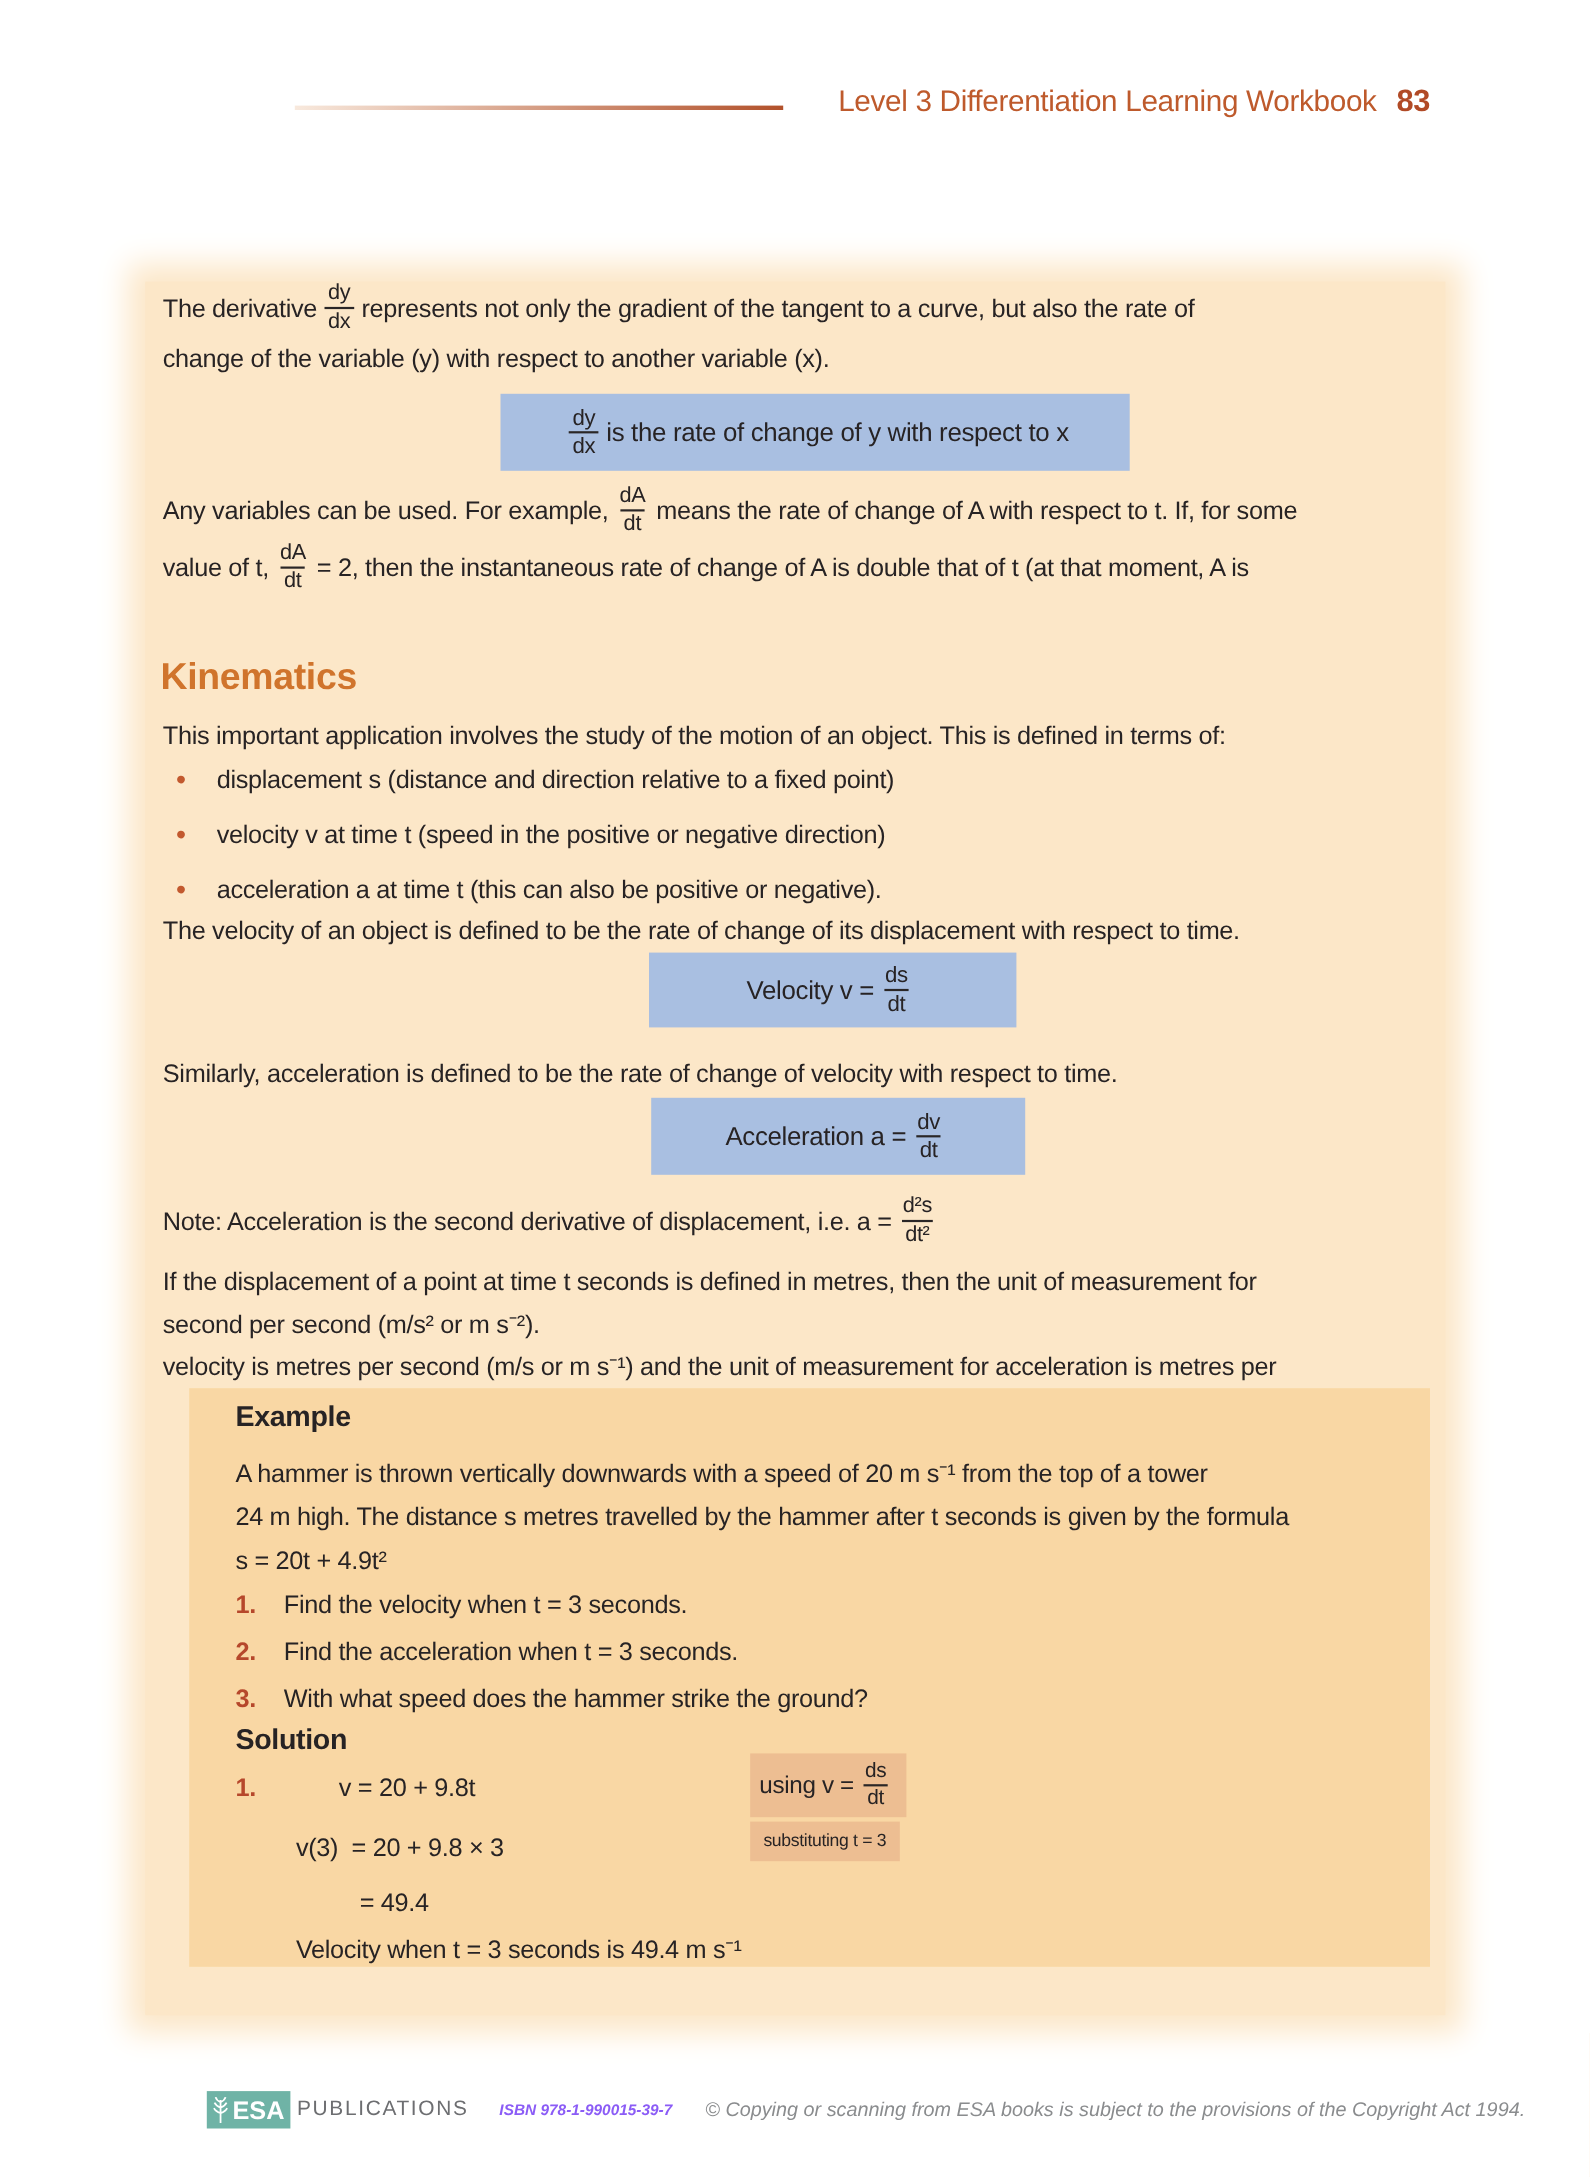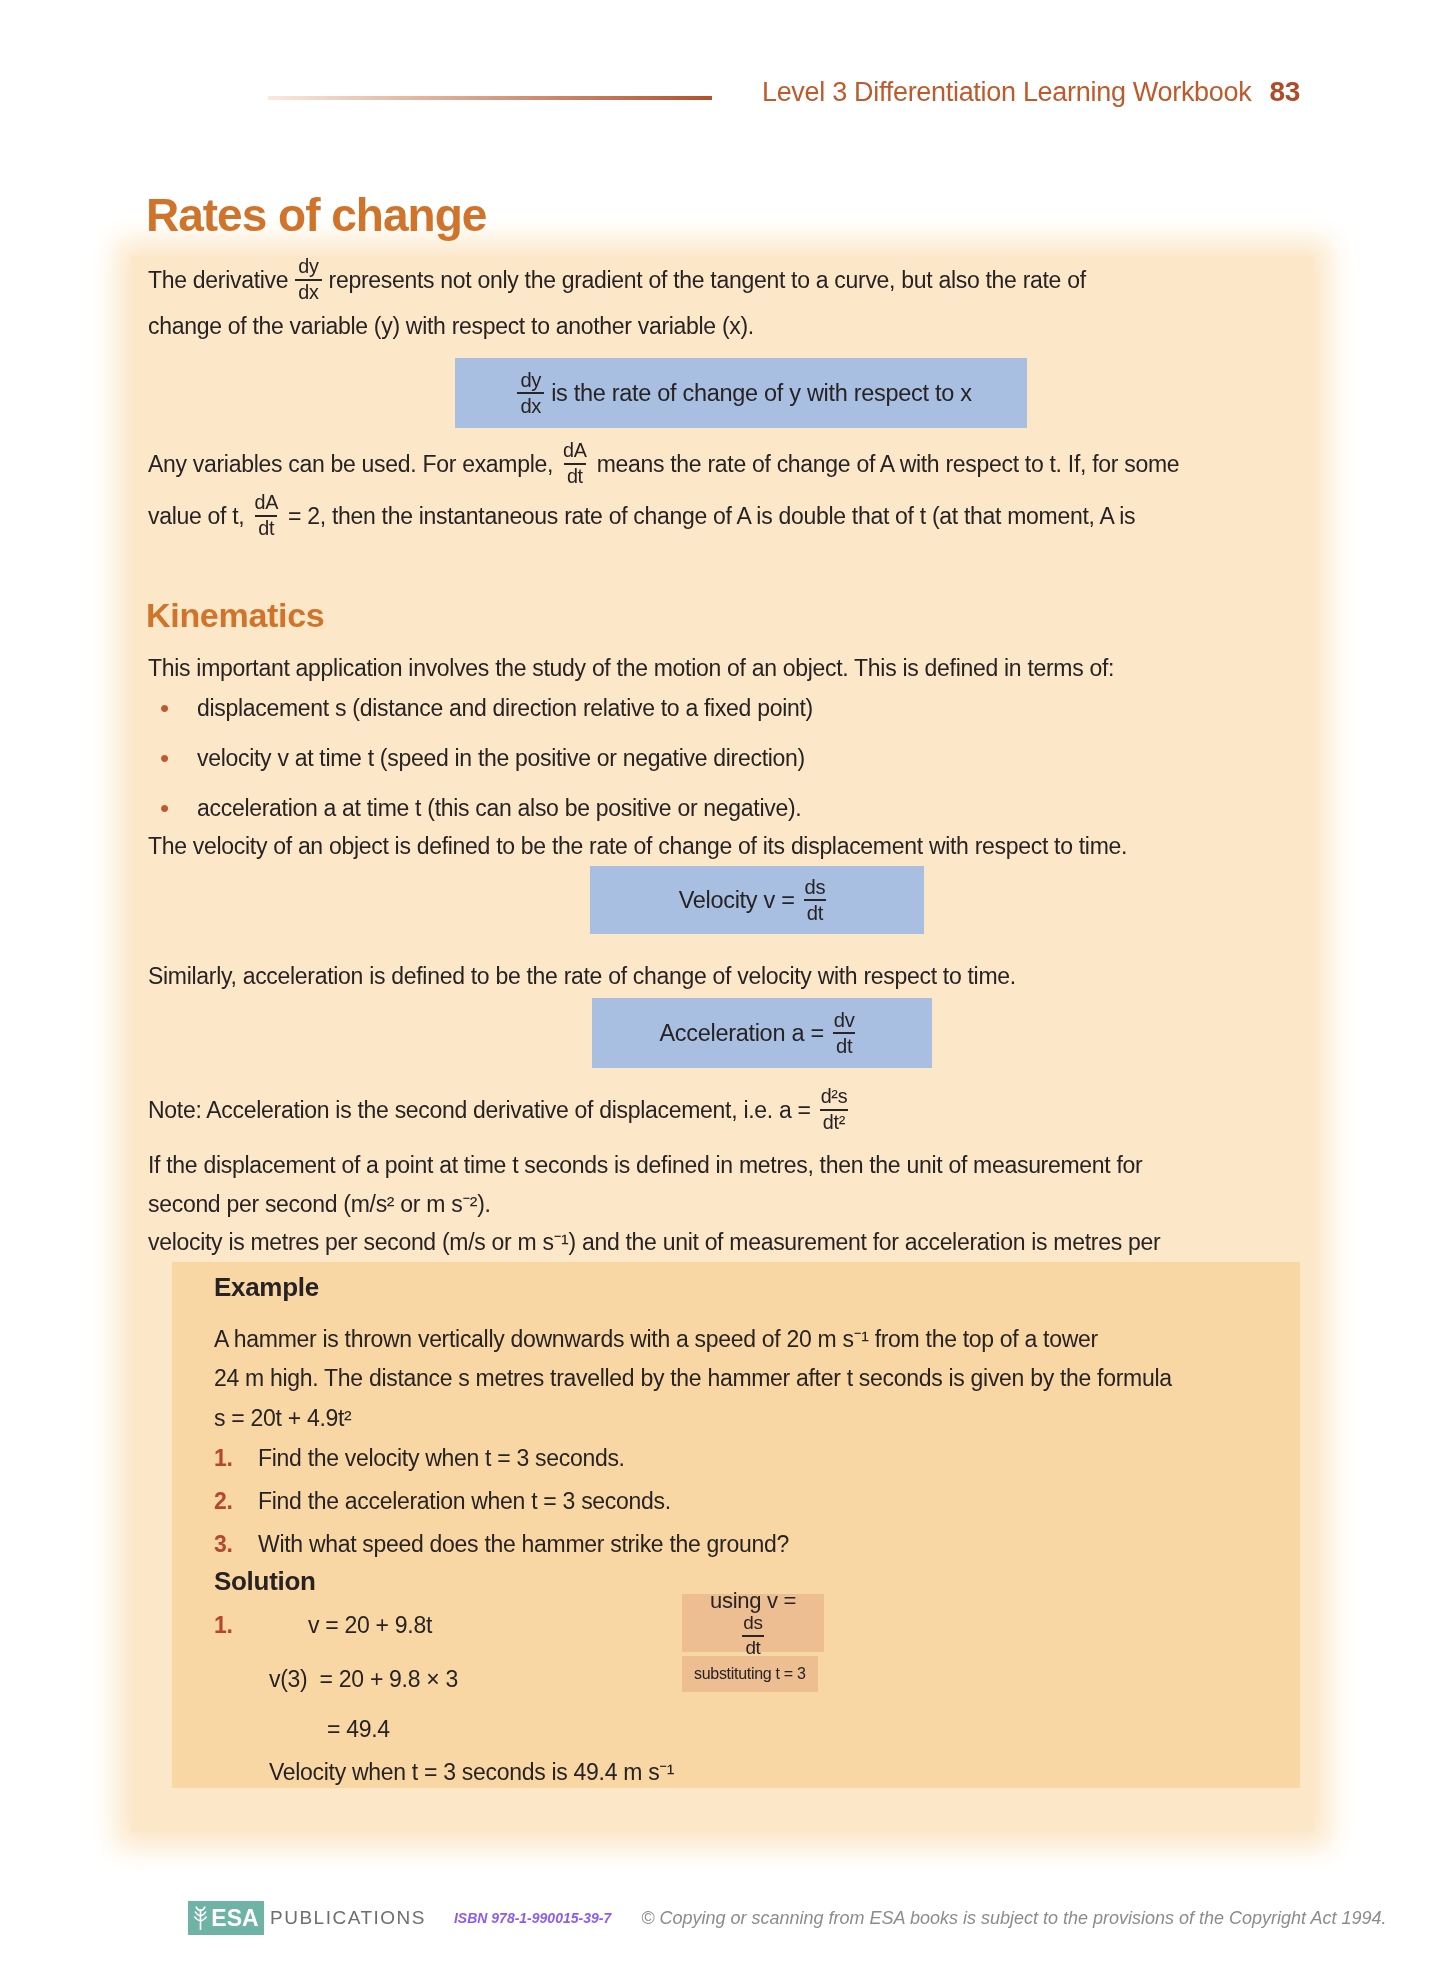--- a/index.html
+++ b/index.html
@@ -31,21 +31,21 @@
   .bluebox{background:#a9bfe1;display:flex;align-items:center;justify-content:center;
     font-size:23.5px;white-space:pre;}
   
   .bullet-row{display:flex;align-items:center;height:36px;margin-bottom:14px;white-space:pre;}
   .bullet-dot{color:#c2592e;font-size:26px;width:37px;padding-left:12px;}
   
   .example{left:172px;top:1262px;width:1128px;height:526px;background:#f9d7a4;}
   .example .h3{left:42px;top:10px;font-size:26px;font-weight:bold;}
   .q-row{display:flex;align-items:center;white-space:pre;height:32px;}
   .q-num{color:#b6472b;font-weight:bold;width:44px;}
-  .tanbox{background:#edbe92;display:flex;align-items:center;justify-content:center;white-space:pre;flex-direction:column;}
+  .tanbox{background:#edbe92;display:flex;align-items:center;justify-content:center;white-space:pre;}
   .sol-num{color:#b6472b;font-weight:bold;width:94px;}
   
   .footer{left:188px;top:1900px;height:36px;display:flex;align-items:center;white-space:pre;}
   .esa-logo{width:76px;height:34px;background:#6fb3a6;display:flex;align-items:center;
     justify-content:center;gap:3px;}
   .esa-logo .esa-txt{color:#ffffff;font-weight:bold;font-size:23px;letter-spacing:0;}
   .publisher{margin-left:6px;font-size:19px;color:#6d6e71;letter-spacing:1.5px;}
   .isbn{margin-left:28px;font-size:14px;font-style:italic;font-weight:bold;color:#8b5cf6;letter-spacing:0;}
   .copyright{margin-left:30px;font-size:18px;font-style:italic;color:#8a8c8e;letter-spacing:0;}
 </style>
@@ -55,21 +55,20 @@
 <div id="page">
 
   <div class="abs header-rule"></div>
   <div class="abs header-text">
     <span>Level 3 Differentiation Learning Workbook</span>
     <span class="pagenum">83</span>
   </div>
 
   <div class="abs peach"></div>
 
-  <div class="abs page-title">Rates of change</div>
 
   <div class="abs body-txt" style="left:148px;top:252px;">
     <div class="line" style="height:56px;">
       <span>The derivative</span>
       <span class="frac">
         <span class="num">dy</span>
         <span class="den">dx</span>
       </span>
       <span>represents not only the gradient of the tangent to a curve, but also the </span>
       <b>rate of</b>

